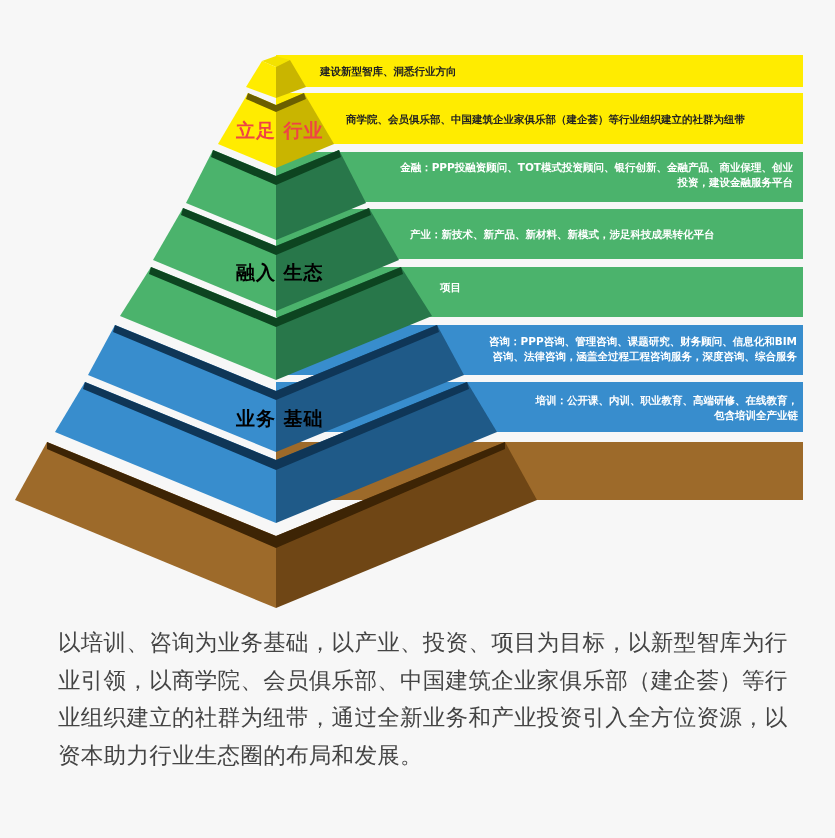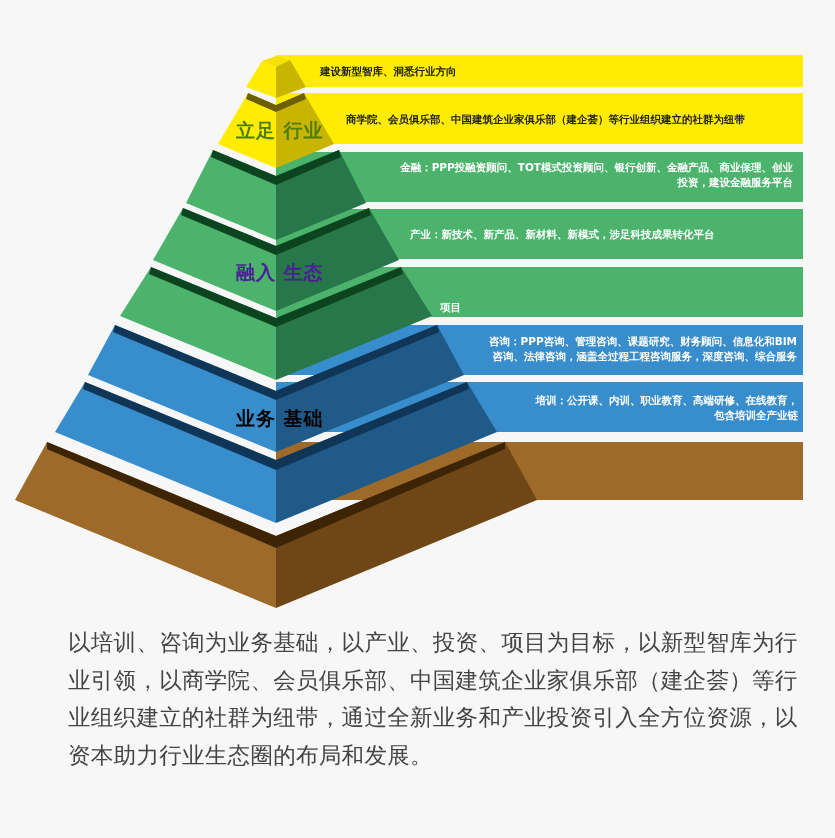--- a/index.html
+++ b/index.html
@@ -26,21 +26,21 @@
   svg.pyramid { position: absolute; left: 0; top: 0; }
   .tier-label {
     position: absolute;
     font-size: 19px;
     font-weight: bold;
     letter-spacing: 1px;
     white-space: nowrap;
   }
   .caption {
     position: absolute;
-    left: 68px;
+    left: 58px;
     top: 624px;
     width: 740px;
     font-size: 22.5px;
     line-height: 37.5px;
     color: #444444;
     letter-spacing: 0.3px;
   }
 </style>
 </head>
 <body>
@@ -98,28 +98,28 @@
     <polygon points="248,93 276,105 304,93 306,99 276,112 246,99" fill="#6b5f00"></polygon>
   </g>
 
   <g>
     <polygon points="262,61 276,56 290,60 276,67" fill="#f3e200"></polygon>
     <polygon points="262,61 276,67 276,98 246,87" fill="#ffec00"></polygon>
     <polygon points="290,60 276,67 276,98 306,87" fill="#c9b500"></polygon>
   </g>
 </svg>
 
-<div class="tier-label" style="left:236px; top:118px; color:#4d7c0f;">立足 行业</div>
-<div class="tier-label" style="left:236px; top:260px; color:#4c1d95;">融入 生态</div>
+<div class="tier-label" style="left:236px; top:118px; color:#ef4444;">立足 行业</div>
+<div class="tier-label" style="left:236px; top:260px; color:#000000;">融入 生态</div>
 <div class="tier-label" style="left:236px; top:406px; color:#000000;">业务 基础</div>
 
 <div class="band-text dark" style="left:320px; top:64px;text-align:center;">建设新型智库、洞悉行业方向</div>
 <div class="band-text dark" style="left:346px; top:112px;">商学院、会员俱乐部、中国建筑企业家俱乐部（建企荟）等行业组织建立的社群为纽带</div>
 <div class="band-text light" style="left:373px; top:160px; width:420px;">金融：PPP投融资顾问、TOT模式投资顾问、银行创新、金融产品、商业保理、创业
 投资，建设金融服务平台</div>
 <div class="band-text light" style="left:410px; top:227px;">产业：新技术、新产品、新材料、新模式，涉足科技成果转化平台</div>
-<div class="band-text light" style="left:440px; top:300px;">项目</div>
+<div class="band-text light" style="left:440px; top:280px;">项目</div>
 <div class="band-text light" style="left:467px; top:334px; width:330px;">咨询：PPP咨询、管理咨询、课题研究、财务顾问、信息化和BIM
 咨询、法律咨询，涵盖全过程工程咨询服务，深度咨询、综合服务</div>
 <div class="band-text light" style="left:503px; top:393px; width:295px;">培训：公开课、内训、职业教育、高端研修、在线教育，
 包含培训全产业链</div>
 
 <div class="caption">以培训、咨询为业务基础，以产业、投资、项目为目标，以新型智库为行业引领，以商学院、会员俱乐部、中国建筑企业家俱乐部（建企荟）等行业组织建立的社群为纽带，通过全新业务和产业投资引入全方位资源，以资本助力行业生态圈的布局和发展。</div>
 
 </body></html>

